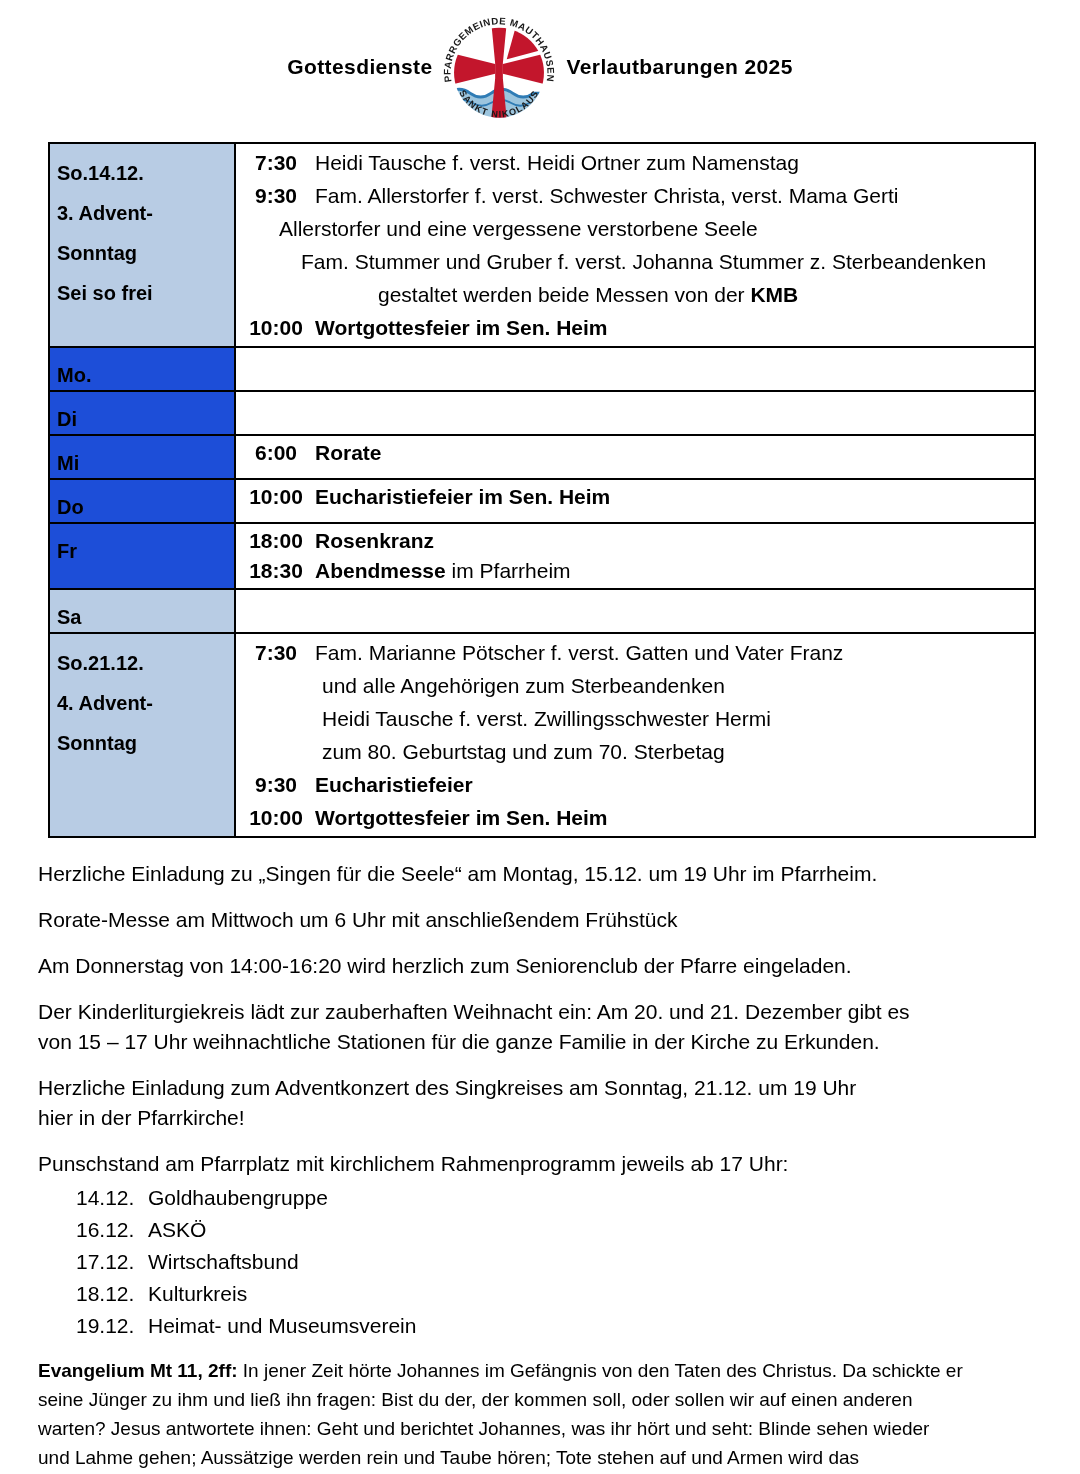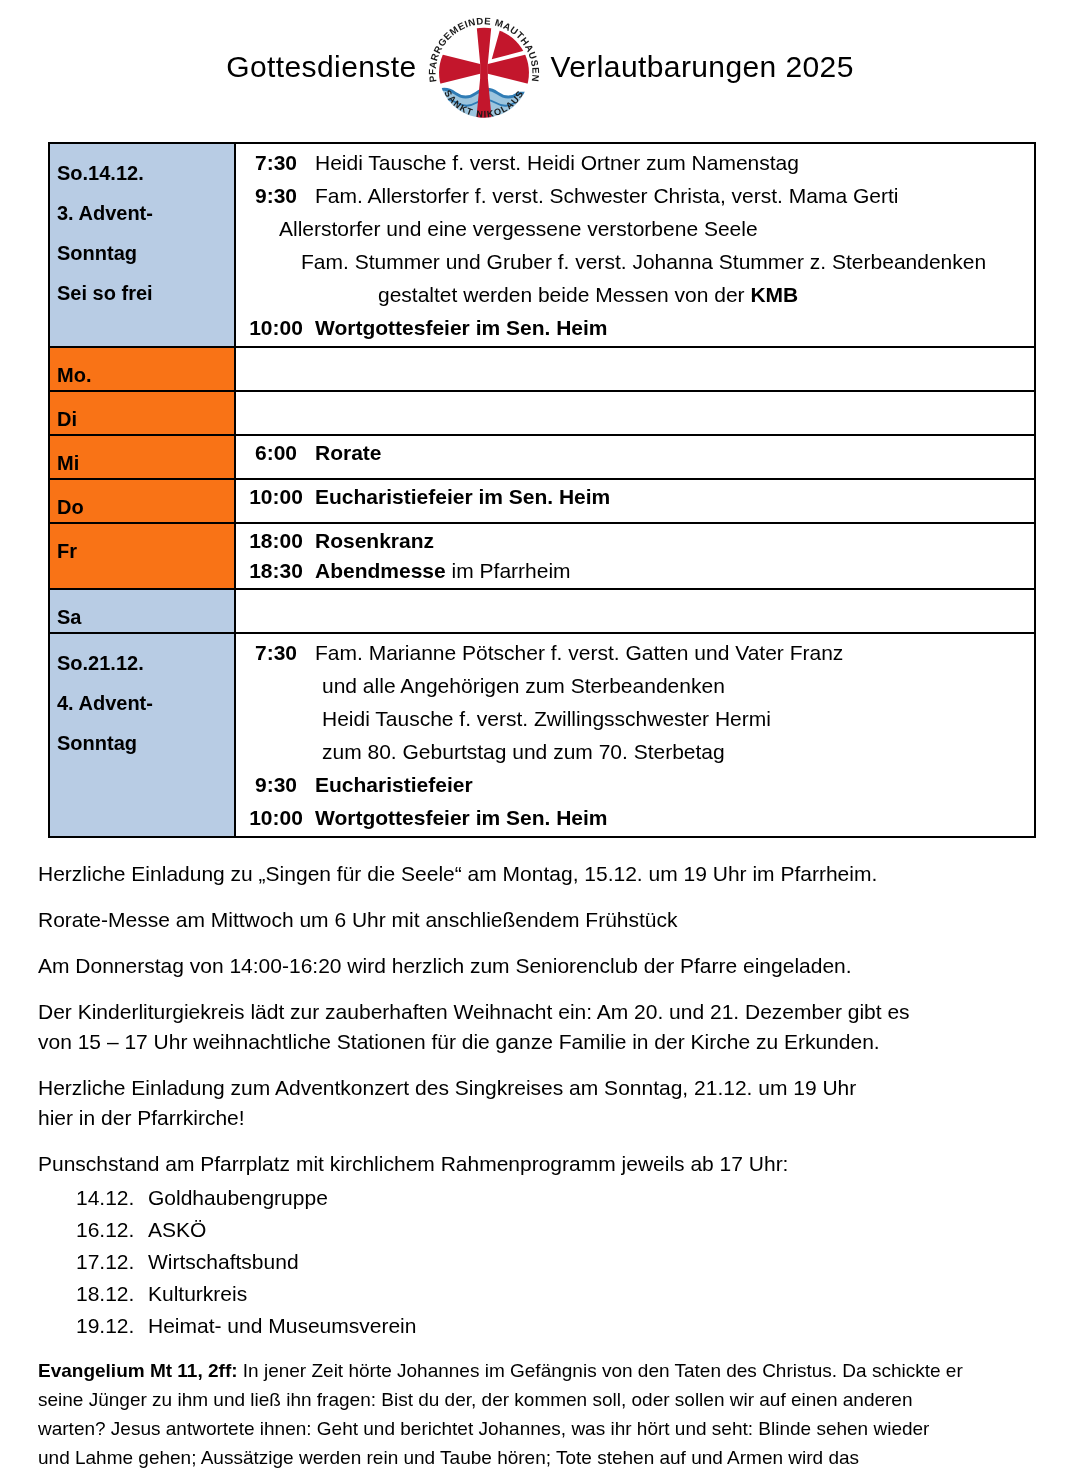--- a/index.html
+++ b/index.html
@@ -1,25 +1,25 @@
 <!DOCTYPE html>
 <html><head>
 <meta charset="utf-8">
 <style>
   html,body{margin:0;padding:0;background:#fff;}
   .page{width:1080px;min-height:1474px;box-sizing:border-box;background:#fff;
         font-family:"Liberation Sans","DejaVu Sans",sans-serif;color:#000;overflow:hidden;}
   
   .hdr{display:flex;align-items:center;justify-content:center;gap:8px;padding-top:6px;height:122px;}
-  .title{font-size:30px;font-weight:normal;letter-spacing:.4px;white-space:nowrap;}
+  .title{font-size:21px;font-weight:bold;letter-spacing:.4px;white-space:nowrap;}
   .logo{width:118px;height:116px;flex:0 0 auto;}
   
   table.sched{border-collapse:collapse;table-layout:fixed;width:988px;margin:14px 44px 0 48px;}
   table.sched td{border:2px solid #000;vertical-align:top;}
-  td.day{width:170px;font-weight:bold;font-size:20px;padding:3px 7px;background:#f97316;}
+  td.day{width:170px;font-weight:bold;font-size:20px;padding:3px 7px;background:#1d4ed8;}
   td.day .dl{line-height:28px;white-space:nowrap;margin-top:12px;}
   td.day.sm .dl{line-height:24px;}
   .hl{background:#b8cce4 !important;}
   td.svc{padding:2px 8px;font-size:21px;}
   .ln{line-height:33px;white-space:nowrap;}
   .ln.c{line-height:30px;}
   .tm{display:inline-block;width:64px;text-align:center;font-weight:bold;margin-right:7px;}
   .b{font-weight:bold;}
   .i1{padding-left:35px;}  
   .i2{padding-left:57px;}  

